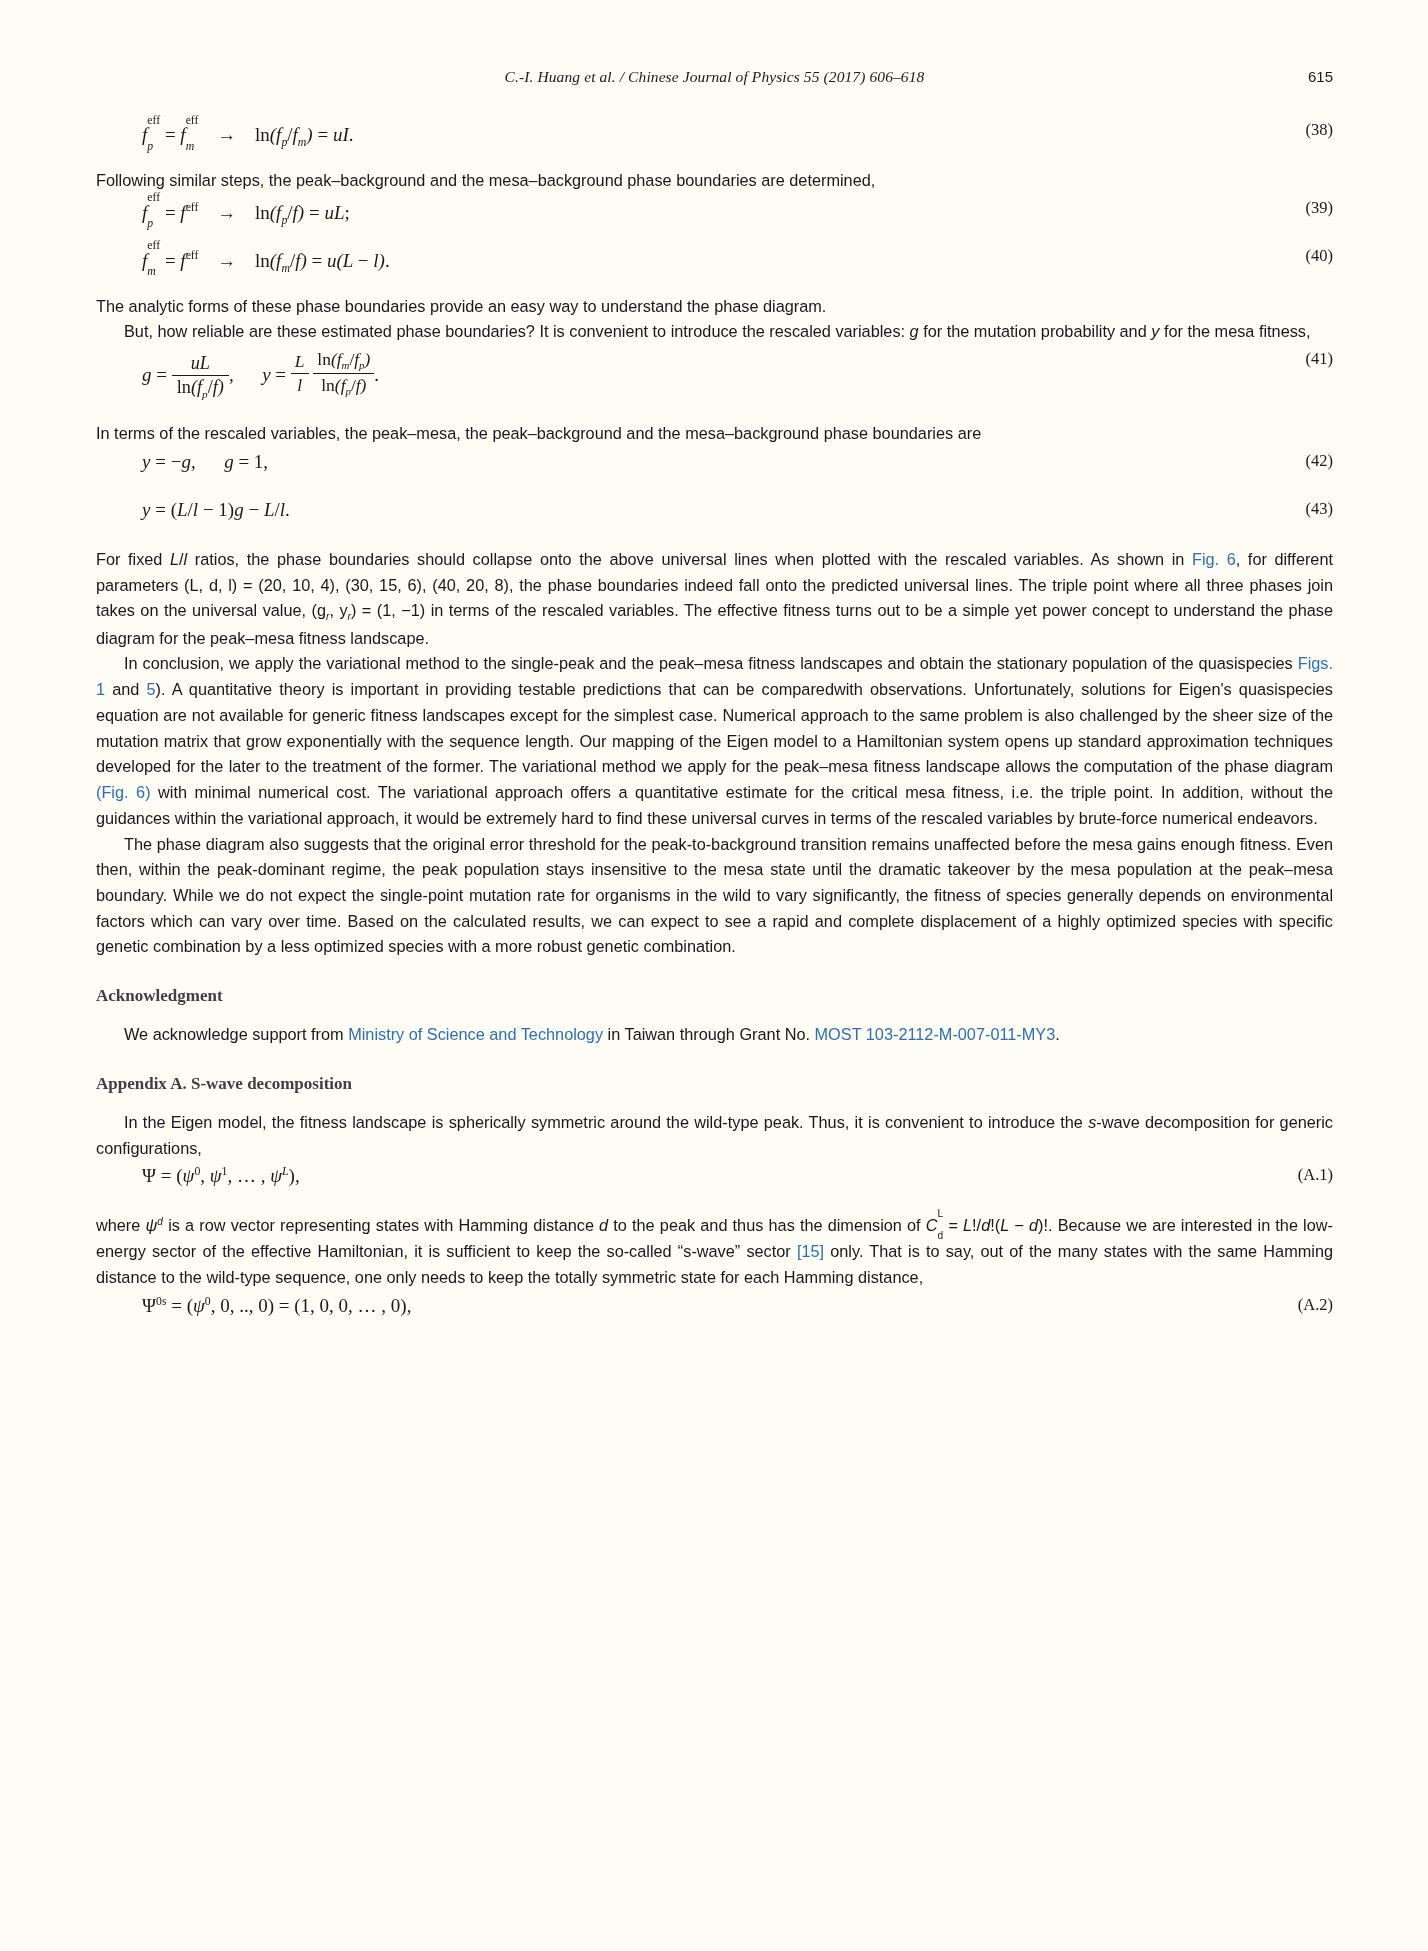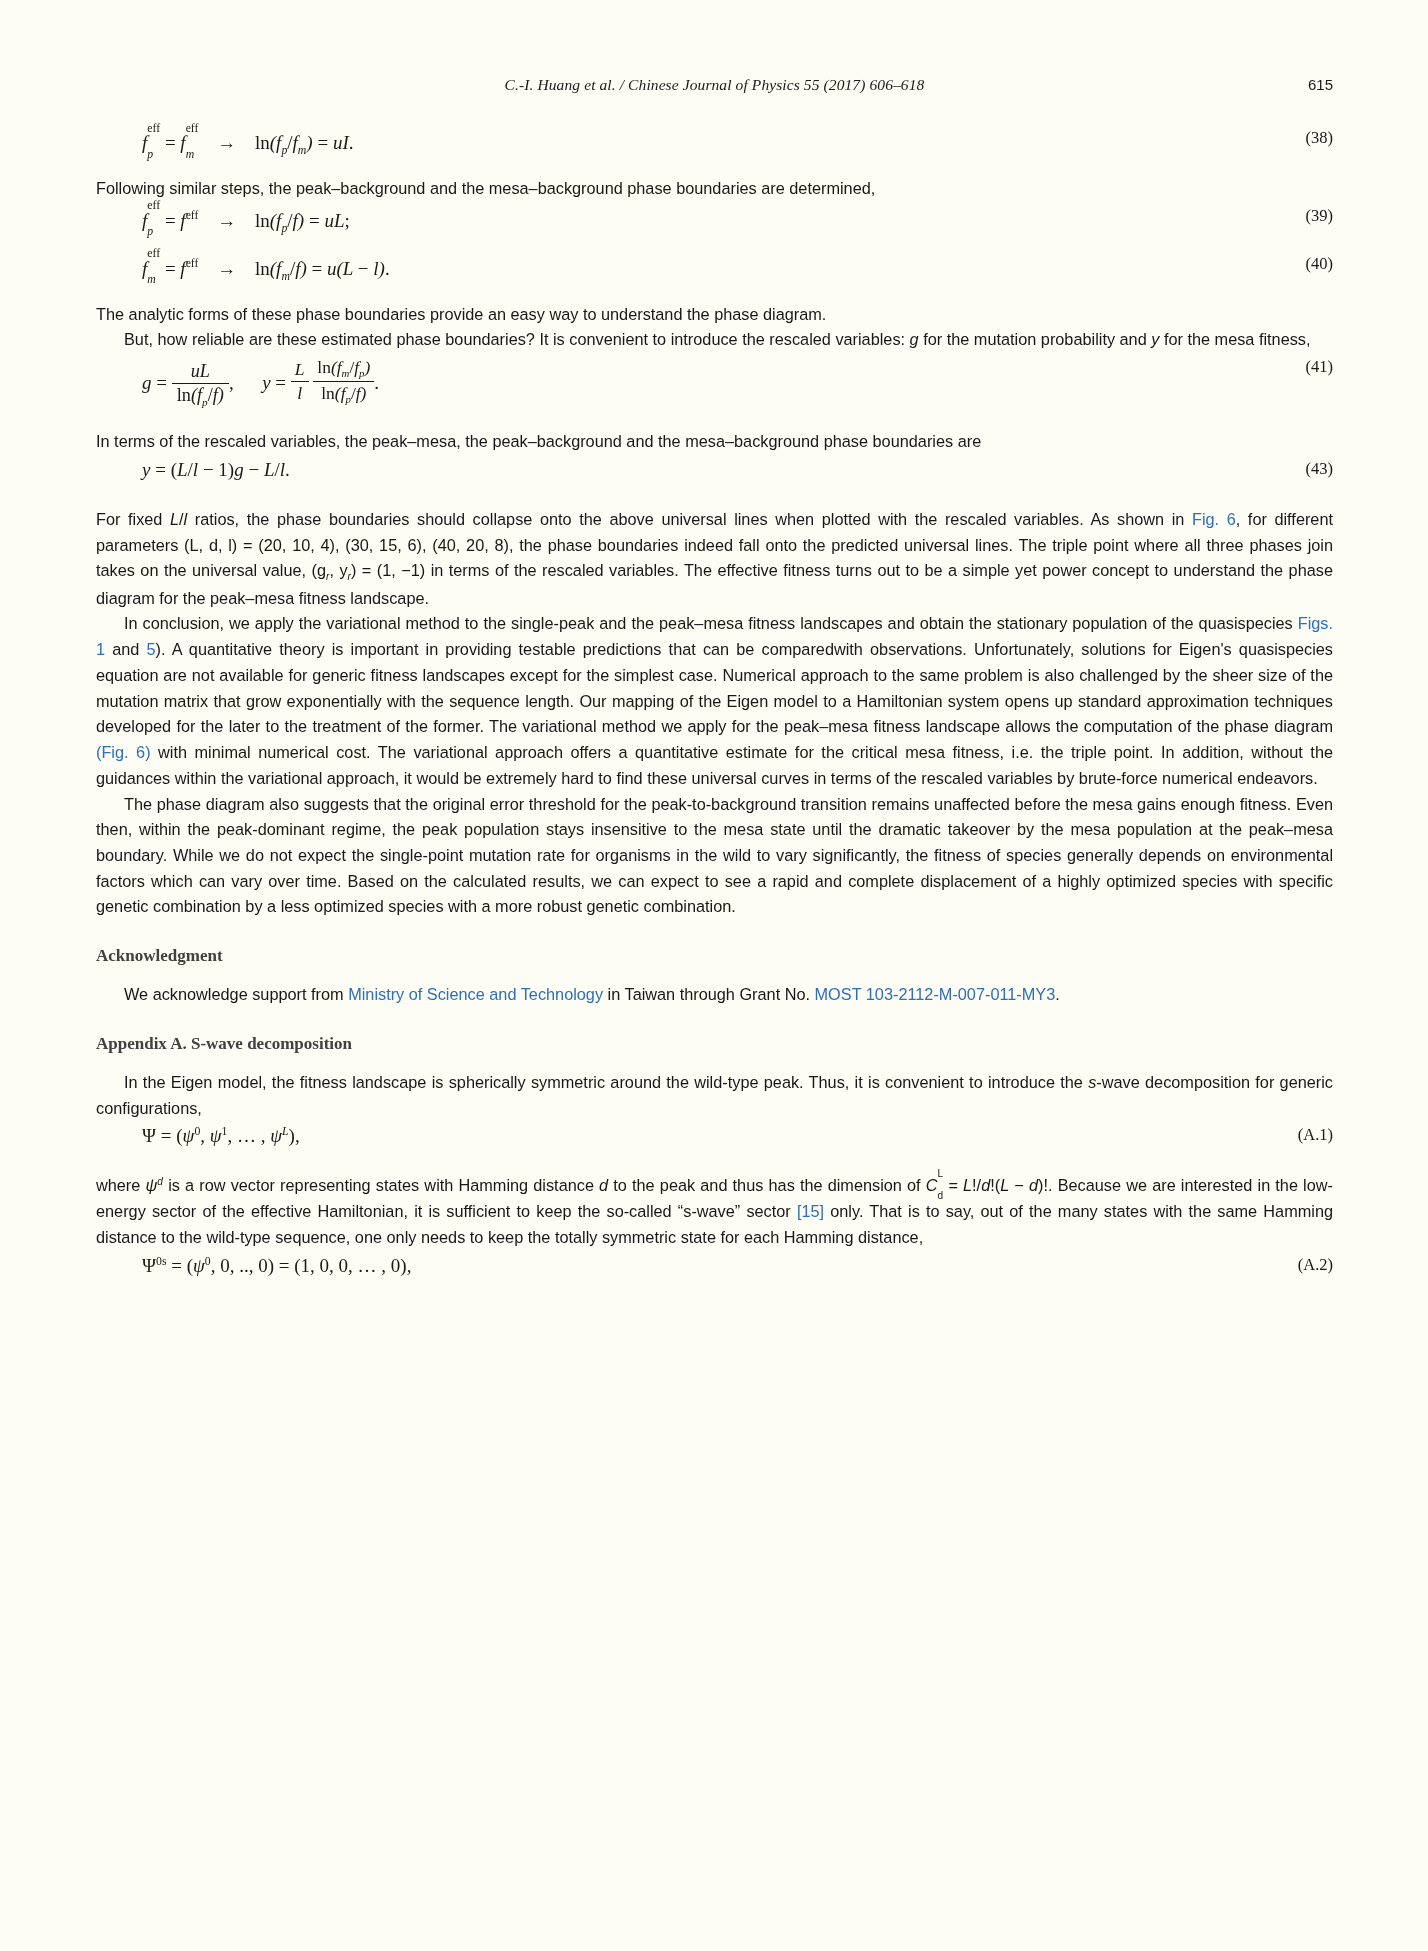--- a/index.html
+++ b/index.html
@@ -17,21 +17,21 @@
   .page {
     position: relative;
     width: 1428px;
     height: 1951px;
     box-sizing: border-box;
     padding: 0;
   }
   .content {
     position: absolute;
     left: 96px;
-    top: 76px;
+    top: 68px;
     width: 1237px;
   }
   
   .runhead {
     display: flex;
     align-items: baseline;
     justify-content: center;
     position: relative;
     font-size: 15.5px;
     font-style: italic;
@@ -199,20 +199,26 @@
         &nbsp;&nbsp;&nbsp;&nbsp;
         y<span class="rm"> = </span>
         <span class="frac-s"><span class="num">L</span><span class="den">l</span></span>
         <span class="frac-s"><span class="num"><span class="rm">ln</span>(f<sub>m</sub><span class="rm">/</span>f<sub>p</sub>)</span><span class="den"><span class="rm">ln</span>(f<sub>p</sub><span class="rm">/</span>f)</span></span><span class="rm">.</span>
       </div>
       <div class="eq-num">(41)</div>
     </div>
 
     <p class="para">In terms of the rescaled variables, the peak–mesa, the peak–background and the mesa–background phase boundaries are</p>
 
+    <div class="eq-row">
+      <div class="eq-body">
+        y<span class="rm"> = −</span>g<span class="rm">,</span>&nbsp;&nbsp;&nbsp;&nbsp;&nbsp;&nbsp;g<span class="rm"> = 1,</span>
+      </div>
+      <div class="eq-num">(42)</div>
+    </div>
 
     <div class="eq-row">
       <div class="eq-body">
         y<span class="rm"> = (</span>L<span class="rm">/</span>l <span class="rm">− 1)</span>g <span class="rm">−</span> L<span class="rm">/</span>l<span class="rm">.</span>
       </div>
       <div class="eq-num">(43)</div>
     </div>
 
     <p class="para"><span>For fixed </span><i>L</i>/<i>l</i><span> ratios, the phase boundaries should collapse onto the above universal lines when plotted with the rescaled variables. As shown in </span><span class="link">Fig. 6</span><span>, for different parameters (L, d, l) = (20, 10, 4), (30, 15, 6), (40, 20, 8), the phase boundaries indeed fall onto the predicted universal lines. The triple point where all three phases join takes on the universal value, (g</span><sub>r</sub><span>, y</span><sub>r</sub><span>) = (1, −1) in terms of the rescaled variables. The effective fitness turns out to be a simple yet power concept to understand the phase diagram for the peak–mesa fitness landscape.</span></p>
 

